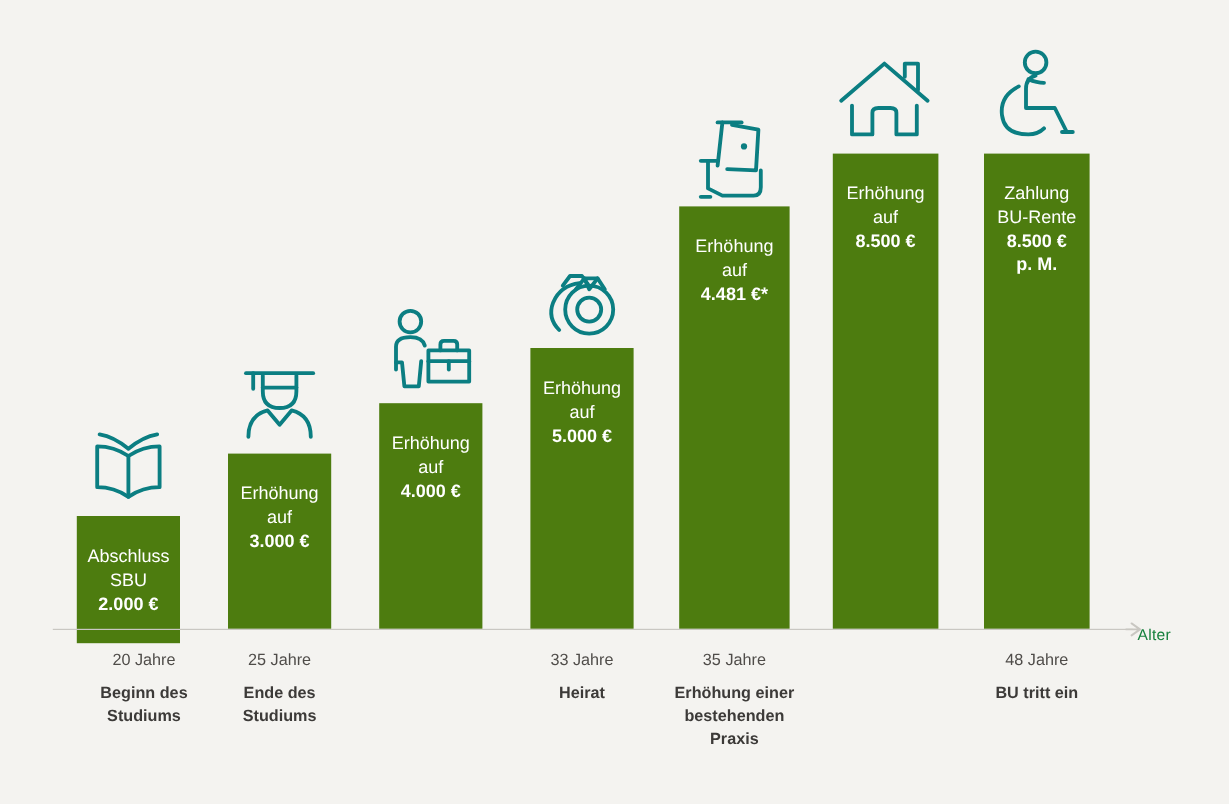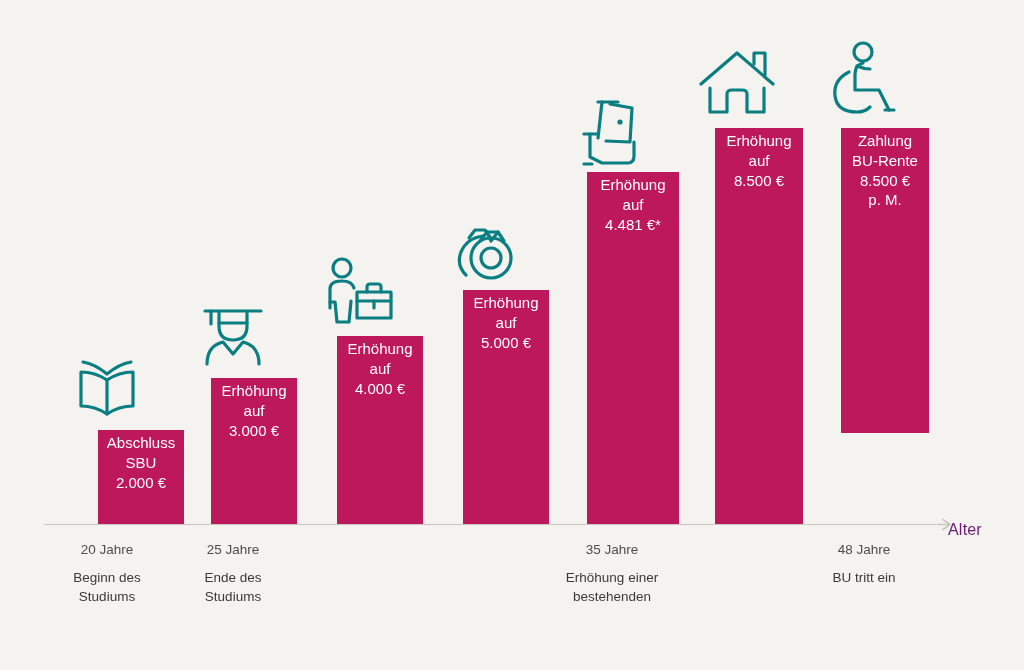--- a/index.html
+++ b/index.html
@@ -41,42 +41,41 @@
     position: absolute;
     left: 938px;
     top: 518px;
     width: 14px;
     height: 13px;
   }
   .axis-caption {
     position: absolute;
     left: 948px;
     top: 521px;
-    font-size: 16px;
-    color: #701a75;
+    font-size: 13px;
+    color: #15803d;
     letter-spacing: .2px;
   }
 
   .bar {
     position: absolute;
-    background: #be185d;
+    background: #4d7c0f;
     box-sizing: border-box;
     color: #ffffff;
     text-align: center;
-    padding-top: 3px;
+    padding-top: 24px;
     line-height: 1.32;
     font-size: 15px;
-    margin-left: 21px;
   }
   .bar .ln {
     display: block;
     white-space: nowrap;
   }
   .bar .ln.b {
-    font-weight: normal;
+    font-weight: bold;
   }
 
   .icon-wrap {
     position: absolute;
     display: flex;
     align-items: flex-end;
     justify-content: center;
   }
   .icon-wrap svg {
     display: block;
@@ -91,43 +90,43 @@
   }
   .xlabel .age {
     display: block;
     font-size: 13.5px;
     color: #4f4c49;
     margin-bottom: 9px;
   }
   .xlabel .event {
     display: block;
     font-size: 13.5px;
-    font-weight: normal;
+    font-weight: bold;
     color: #3c3a38;
   }
 </style>
 </head>
 <body>
 
 <div id="infographic">
   <div class="chart-area">
 
     <div class="icon-wrap" style="left:64px; top:332px; width:86px; height:90px;">
       <svg width="72" height="72" viewBox="0 0 72 72" fill="none" stroke="#0b7e82" stroke-width="3.2" stroke-linecap="round" stroke-linejoin="round">
         <path d="M10 22 L10 56 Q24 56 36 64 Q48 56 62 56 L62 22 Q48 22 36 30 Q24 22 10 22 Z"></path>
         <path d="M36 30 L36 64"></path>
         <path d="M12 12 Q24 14 36 24 Q48 14 60 12"></path>
       </svg>
     </div>
-    <div class="bar" style="left:77px; top:430px; width:86px; height:94px;">
+    <div class="bar" style="left:64px; top:430px; width:86px; height:106px;">
       <span class="ln">Abschluss</span>
       <span class="ln">SBU</span>
       <span class="ln b">2.000 €</span>
     </div>
-    <div class="xlabel" style="left:42px; width:130px;">
+    <div class="xlabel" style="left:55px; width:130px;">
       <span class="age">20 Jahre</span>
       <span class="event">Beginn des</span>
       <span class="event">Studiums</span>
     </div>
 
     <div class="icon-wrap" style="left:190px; top:278px; width:86px; height:90px;">
       <svg width="72" height="72" viewBox="0 0 72 72" fill="none" stroke="#0b7e82" stroke-width="3.2" stroke-linecap="round" stroke-linejoin="round">
         <path d="M8 15 L64 15"></path>
         <path d="M14 15 L14 28"></path>
         <path d="M22 17 L22 30 Q22 44 36 44 Q50 44 50 30 L50 17"></path>
@@ -171,20 +170,24 @@
         <circle cx="44" cy="48" r="10"></circle>
         <path d="M33 31 L40 22 L51 22 L57 31"></path>
         <path d="M40 22 L44 31 L51 22"></path>
       </svg>
     </div>
     <div class="bar" style="left:442px; top:290px; width:86px; height:234px;">
       <span class="ln">Erhöhung</span>
       <span class="ln">auf</span>
       <span class="ln b">5.000 €</span>
     </div>
+    <div class="xlabel" style="left:420px; width:130px;">
+      <span class="age">33 Jahre</span>
+      <span class="event">Heirat</span>
+    </div>
 
     <div class="icon-wrap" style="left:568px; top:80px; width:86px; height:90px;">
       <svg width="70" height="76" viewBox="0 0 70 76" fill="none" stroke="#0b7e82" stroke-width="3.2" stroke-linecap="round" stroke-linejoin="round">
         <path d="M22 8 L42 8"></path>
         <path d="M26 8 L22 44"></path>
         <path d="M34 10 L56 14 L54 48 L30 47"></path>
         <circle cx="44" cy="28" r="2.6" fill="#0b7e82" stroke="none"></circle>
         <path d="M8 40 L22 40"></path>
         <path d="M14 40 L14 63 L26 69 L52 69 Q58 69 58 62 L58 48"></path>
         <path d="M8 70 L16 70"></path>
@@ -192,20 +195,21 @@
     </div>
     <div class="bar" style="left:566px; top:172px; width:92px; height:352px;">
       <span class="ln">Erhöhung</span>
       <span class="ln">auf</span>
       <span class="ln b">4.481 €*</span>
     </div>
     <div class="xlabel" style="left:537px; width:150px;">
       <span class="age">35 Jahre</span>
       <span class="event">Erhöhung einer</span>
       <span class="event">bestehenden</span>
+      <span class="event">Praxis</span>
     </div>
 
     <div class="icon-wrap" style="left:694px; top:32px; width:86px; height:86px;">
       <svg width="80" height="72" viewBox="0 0 80 72" fill="none" stroke="#0b7e82" stroke-width="3.2" stroke-linecap="round" stroke-linejoin="round">
         <path d="M4 38 L40 7 L76 38"></path>
         <path d="M57 18 L57 7 L68 7 L68 29"></path>
         <path d="M13 42 L13 66 L30 66 L30 48 Q30 44 35 44 L45 44 Q50 44 50 48 L50 66 L67 66 L67 42"></path>
       </svg>
     </div>
     <div class="bar" style="left:694px; top:128px; width:88px; height:396px;">
@@ -216,21 +220,21 @@
 
     <div class="icon-wrap" style="left:822px; top:28px; width:86px; height:90px;">
       <svg width="76" height="80" viewBox="0 0 76 80" fill="none" stroke="#0b7e82" stroke-width="3.2" stroke-linecap="round" stroke-linejoin="round">
         <circle cx="36" cy="14" r="9"></circle>
         <path d="M36 25 Q28 27 28 36 L28 52 L52 52 L62 72"></path>
         <path d="M58 72 L67 72"></path>
         <path d="M30 28 Q37 31 43 31"></path>
         <path d="M22 34 Q6 42 8 58 Q10 74 30 74 Q38 74 43 69"></path>
       </svg>
     </div>
-    <div class="bar" style="left:820px; top:128px; width:88px; height:305px;">
+    <div class="bar" style="left:820px; top:128px; width:88px; height:396px;">
       <span class="ln">Zahlung</span>
       <span class="ln">BU-Rente</span>
       <span class="ln b">8.500 €</span>
       <span class="ln b">p. M.</span>
     </div>
     <div class="xlabel" style="left:798px; width:132px;">
       <span class="age">48 Jahre</span>
       <span class="event">BU tritt ein</span>
     </div>
 

